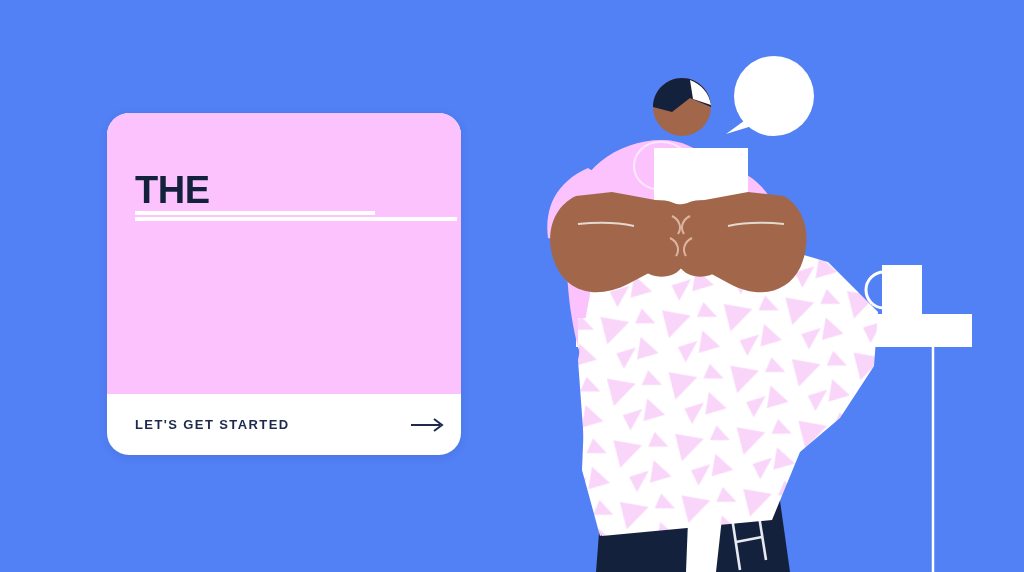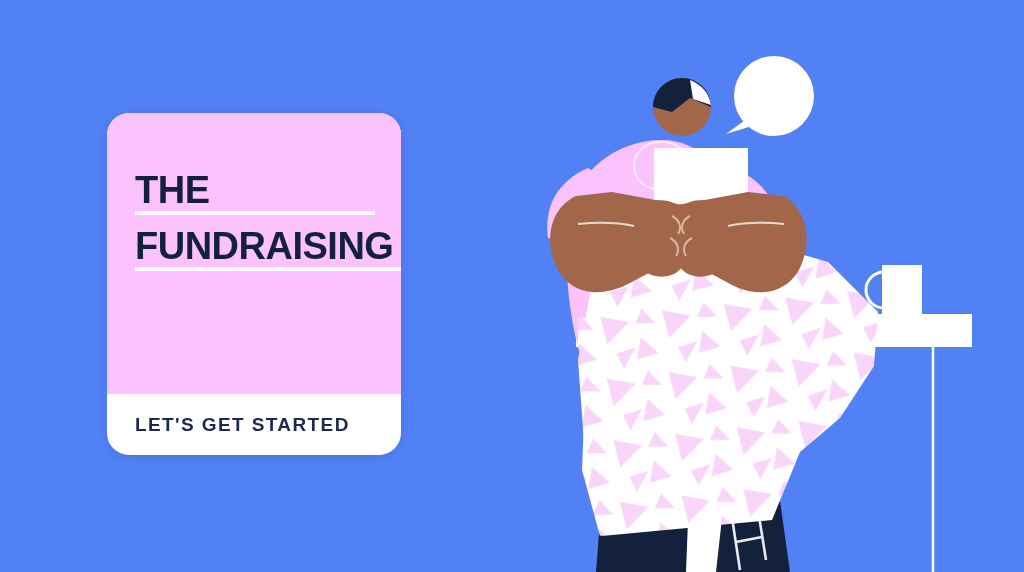--- a/index.html
+++ b/index.html
@@ -16,21 +16,21 @@
 
   
   #illustration{
     position:absolute;left:0;top:0;width:1024px;height:572px;
     pointer-events:none;
   }
 
   
   #card{
     position:absolute;left:107px;top:113px;
-    width:294px;height:342px;
+    width:354px;height:342px;
     background:#ffffff;
     border-radius:22px;
     overflow:hidden;
     box-shadow:0 2px 10px rgba(20,33,61,.10);
   }
   #card-pink{
     position:absolute;left:0;top:0;width:366px;height:281px;
     background:#fbc2fd;
     border-radius:22px 22px 0 0;
   }
@@ -54,21 +54,21 @@
   }
   #rule1{width:240px;}
   #rule2{width:322px;}
 
   #cta{
     position:absolute;left:0;top:281px;width:366px;height:61px;
     display:flex;align-items:center;justify-content:space-between;
     padding:0 28px;box-sizing:border-box;
   }
   #cta-label{
-    color:#1d2a4d;font-size:19px;font-weight:bold;
+    color:#1d2a4d;font-size:13px;font-weight:bold;
     letter-spacing:1.4px;
   }
   #cta-arrow{display:block;}
 
   
   #logo{
     position:absolute;left:113px;top:472px;
     height:30px;display:flex;align-items:flex-end;
     color:#ffffff;
   }
@@ -201,21 +201,20 @@
       <path d="M586,372 L672,380 L640,520 L600,536 L582,470 Z" fill="url(#triPat)"></path>
     </g>
   </svg>
 
   <div id="card">
     <div id="card-pink"></div>
 
     <div id="headline">
       <div class="hl-line">THE</div>
       <span class="hl-rule" id="rule1"></span>
-      <div class="hl-line">FUNDRAISING</div>
       <span class="hl-rule" id="rule2"></span>
     </div>
 
     <div id="cta">
       <span id="cta-label">LET'S GET STARTED</span>
       <svg id="cta-arrow" width="34" height="14" viewBox="0 0 34 14">
         <line x1="0" y1="7" x2="29" y2="7" stroke="#1d2a4d" stroke-width="2"></line>
         <polyline points="23,1 31,7 23,13" fill="none" stroke="#1d2a4d" stroke-width="2"></polyline>
       </svg>
     </div>

